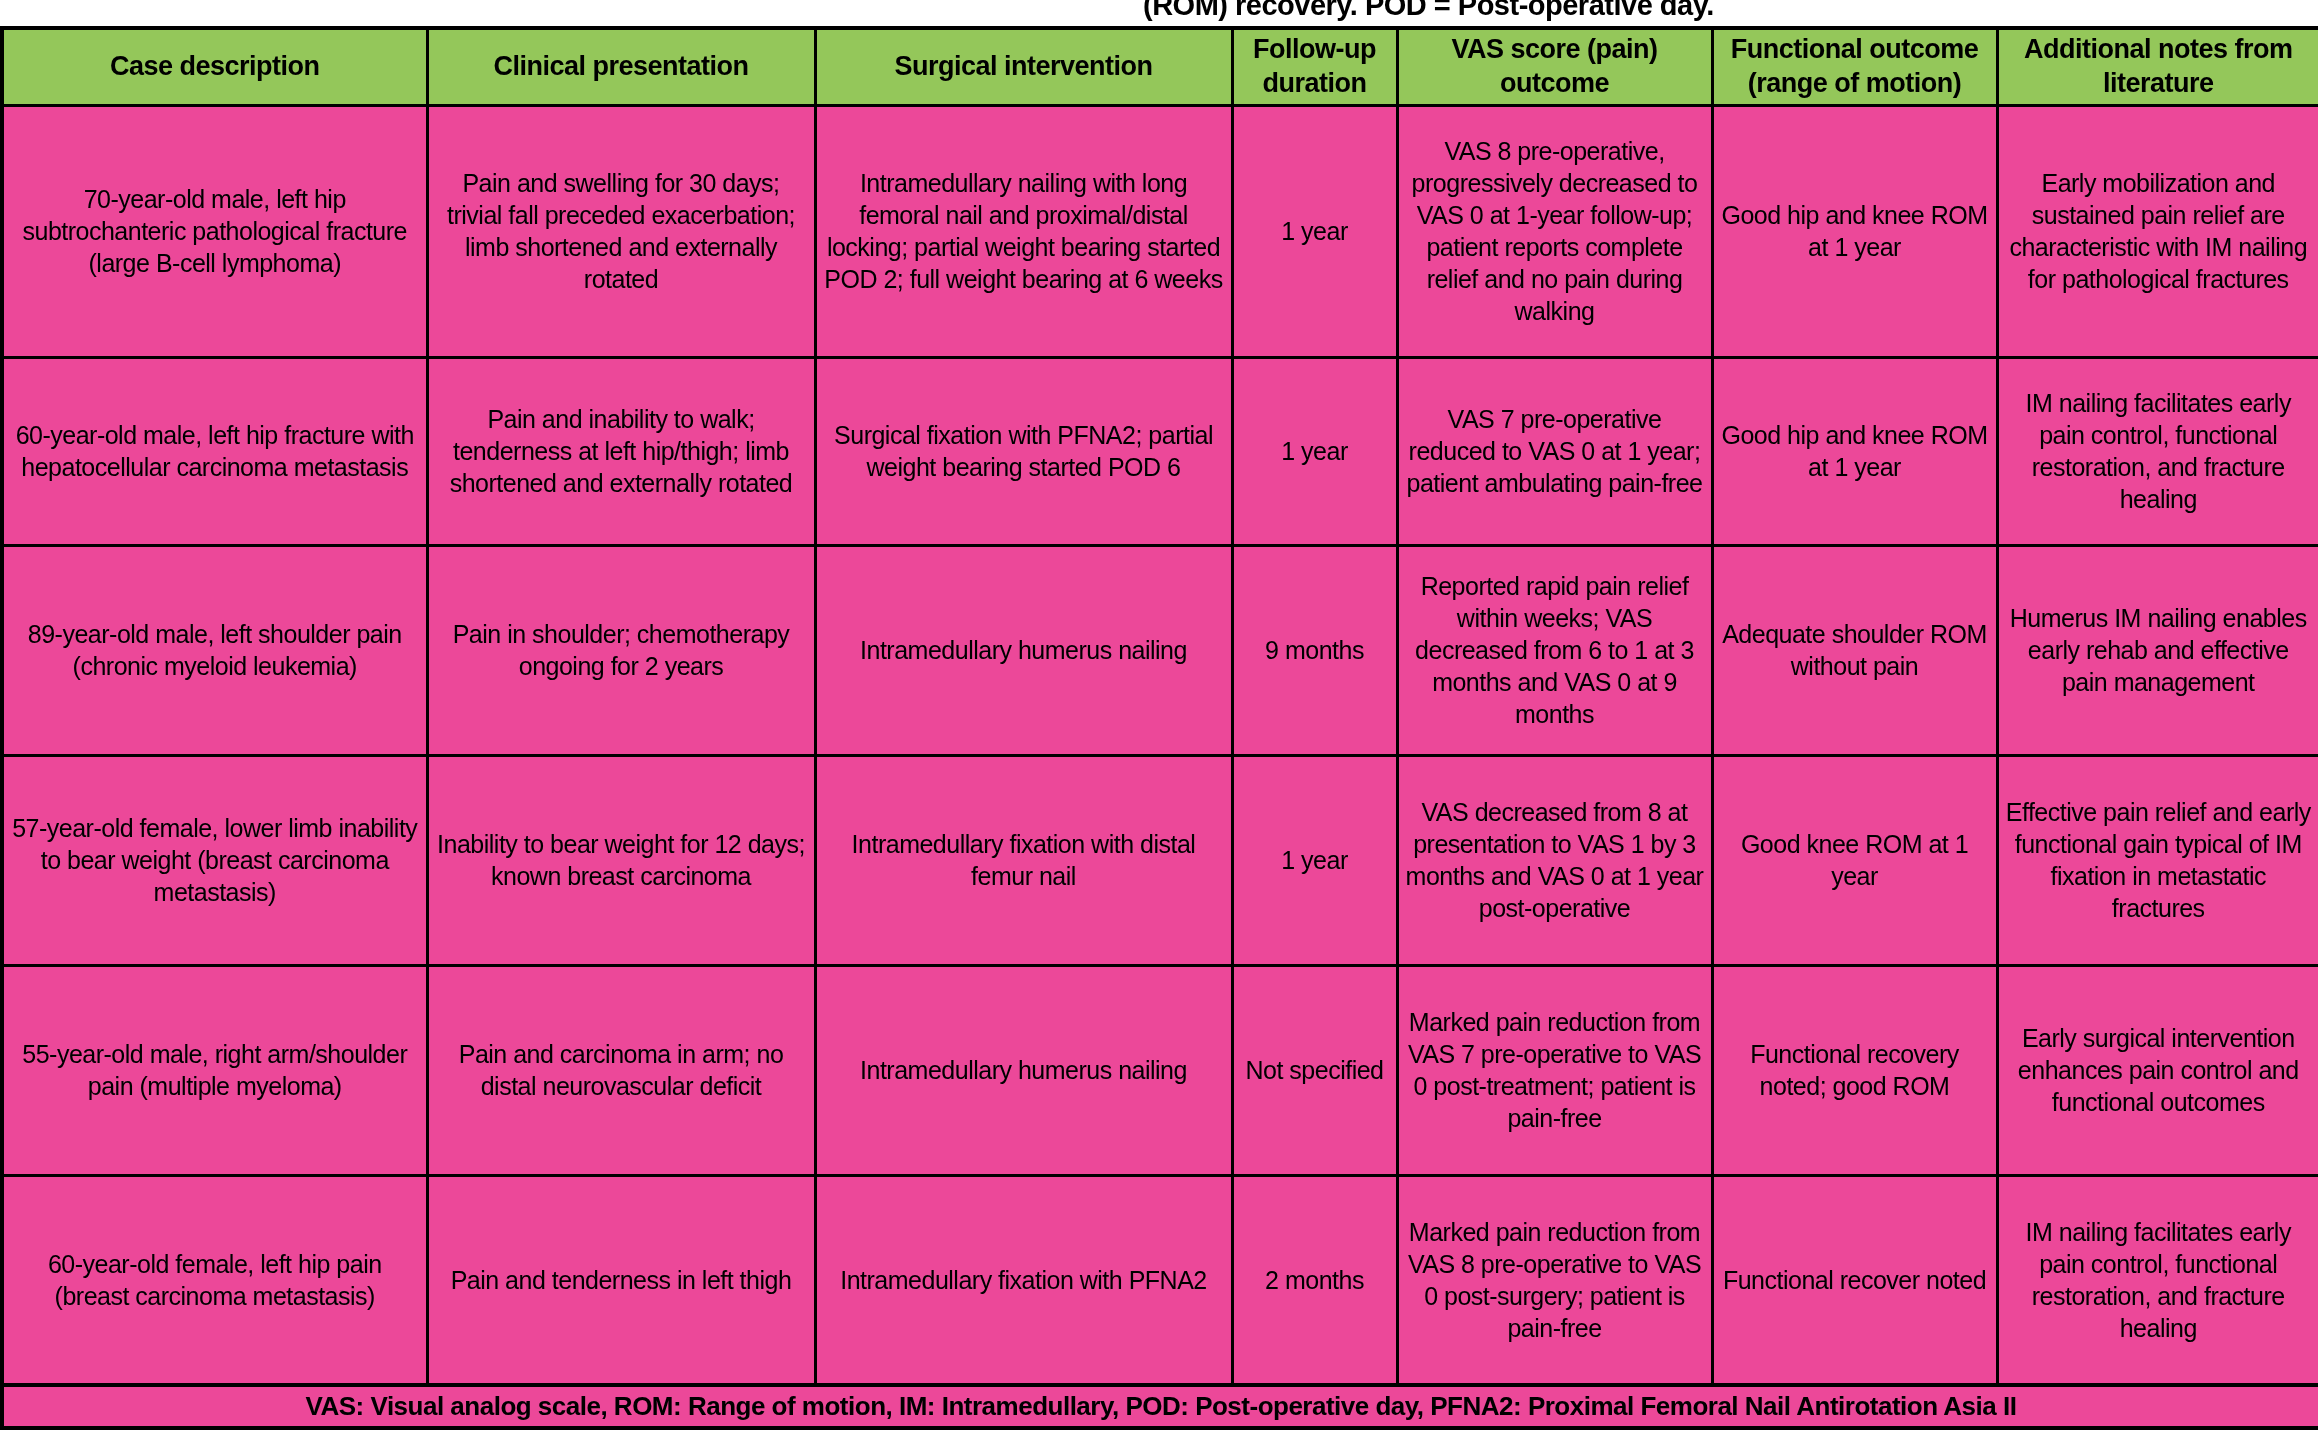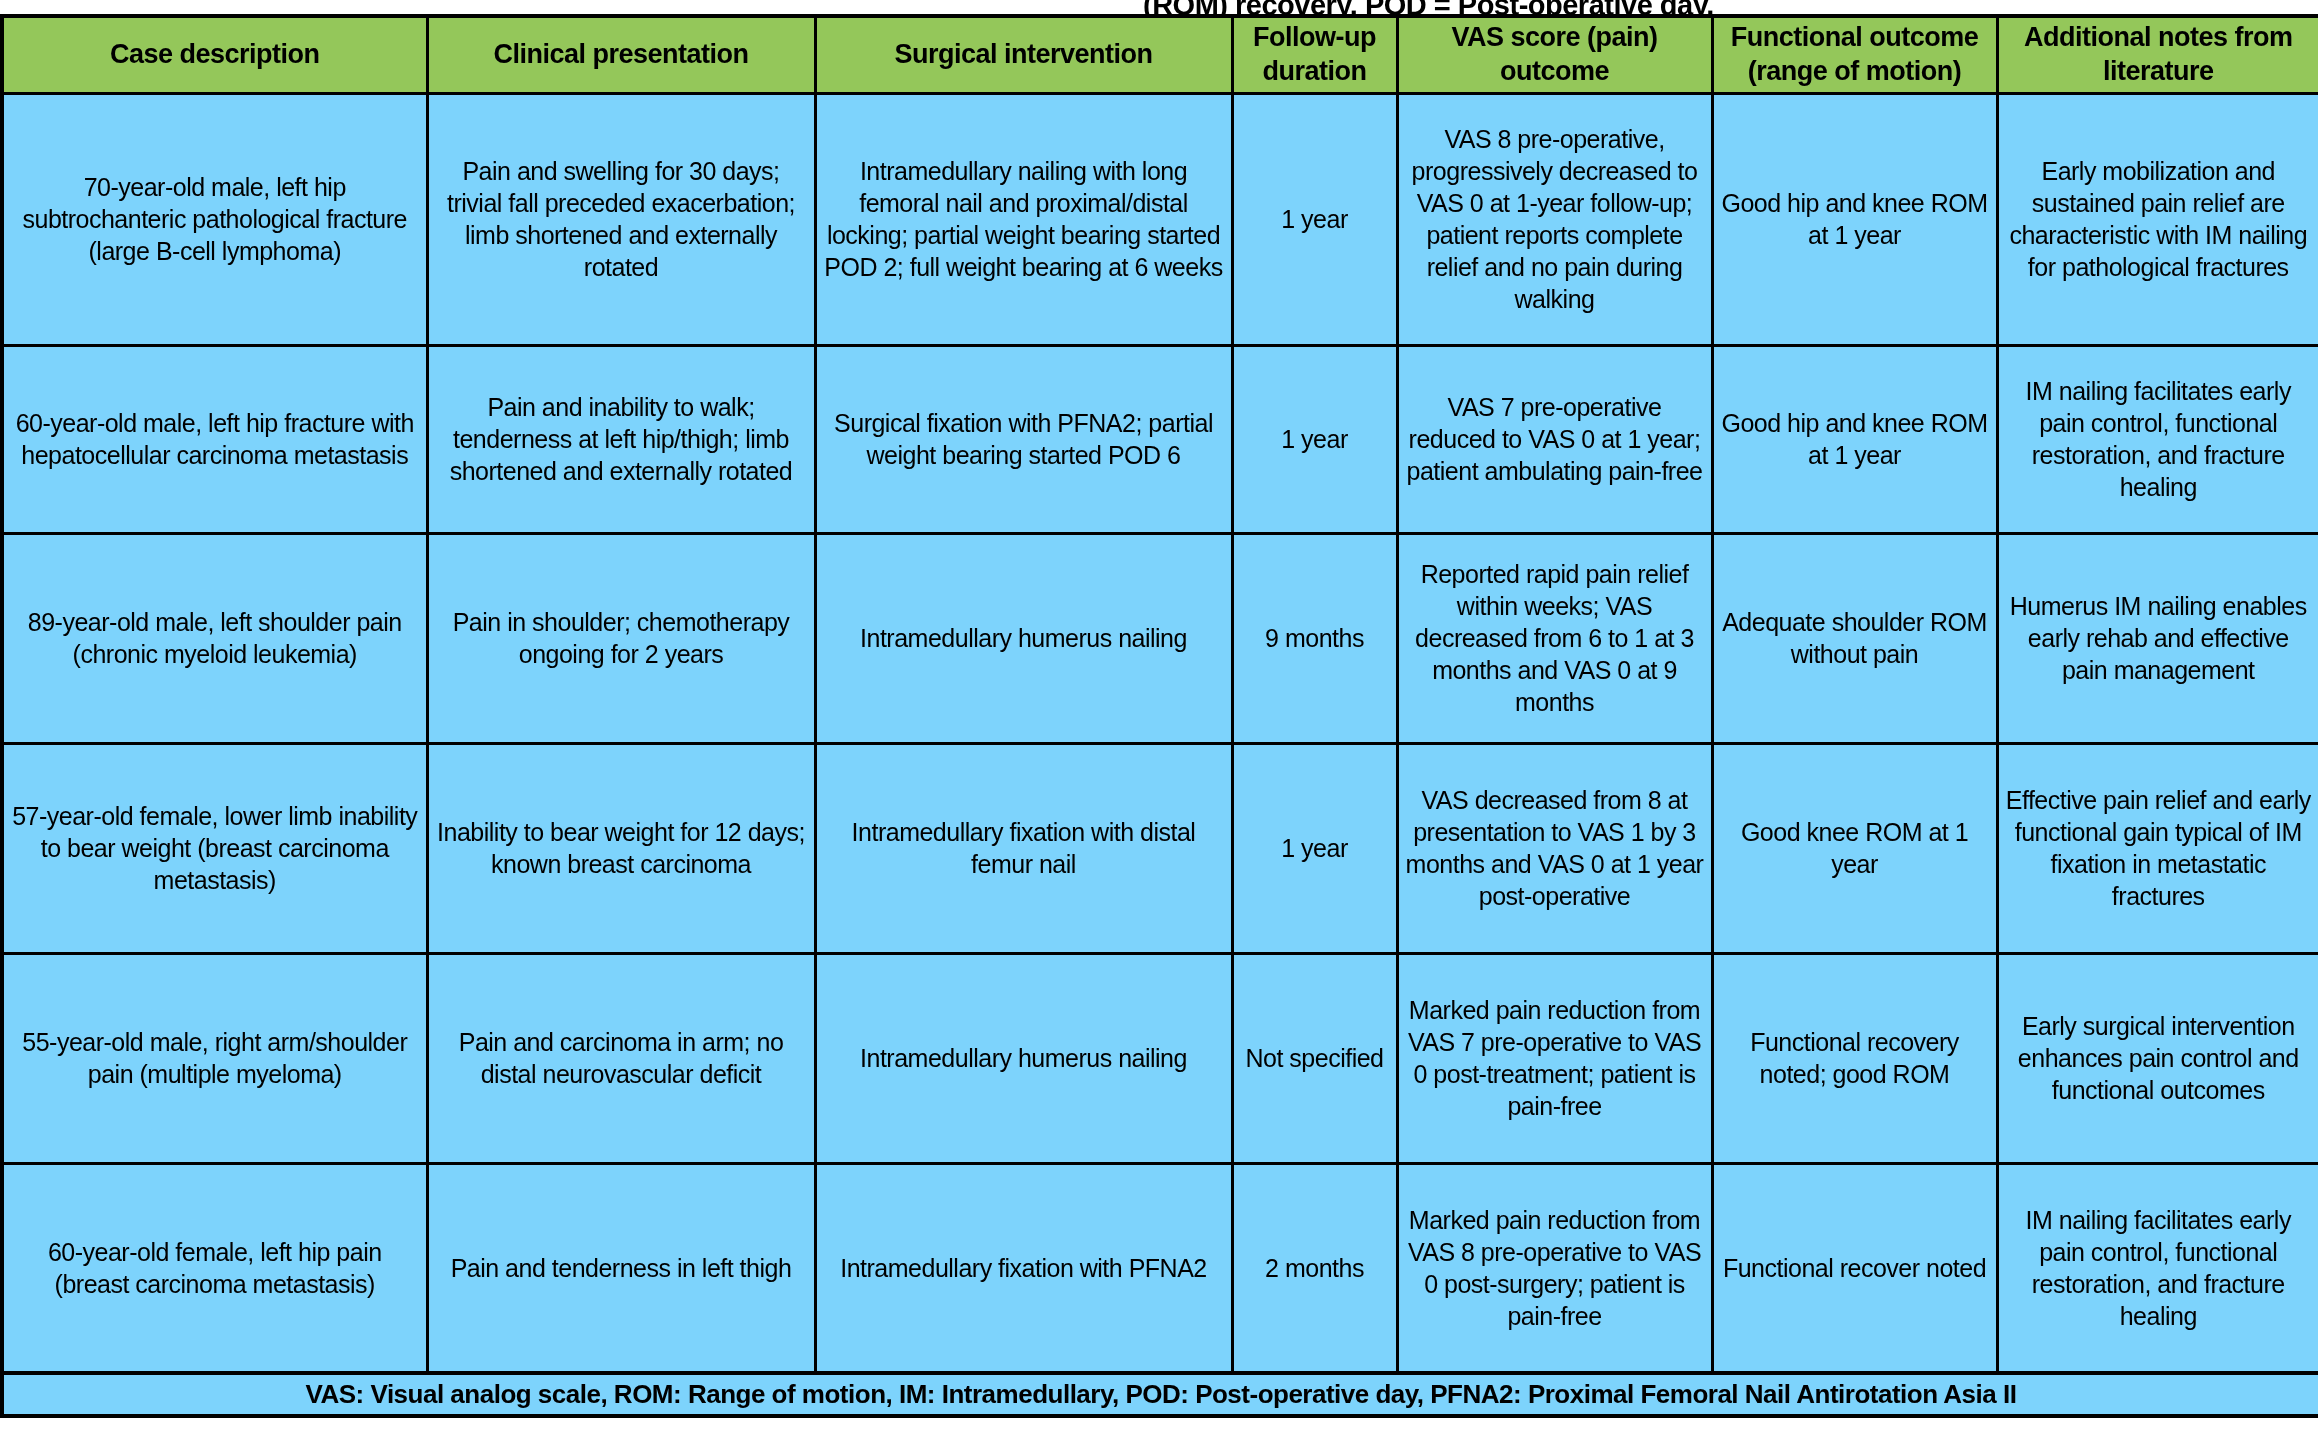--- a/index.html
+++ b/index.html
@@ -11,21 +11,21 @@
   .page {
     width: 2318px;
     height: 1432px;
     position: relative;
     background: #ffffff;
     overflow: hidden;
   }
   
   .caption-strip {
     position: relative;
-    height: 14px;
+    height: 26px;
     overflow: hidden;
   }
   .caption-text {
     position: absolute;
     top: -11px;
     left: 1143px;
     font-size: 29px;
     font-weight: bold;
     color: #000;
     white-space: nowrap;
@@ -49,21 +49,21 @@
   }
   table.case-table th {
     font-size: 27px;
     font-weight: bold;
     line-height: 1.25;
   }
   table.case-table td {
     font-size: 25px;
     font-weight: normal;
     line-height: 1.28;
-    background: #7dd3fc;
+    background: #ec4899;
   }
   tr.footer-row td {
     font-weight: bold;
     font-size: 26px;
     border-top-width: 4px;
   }
 </style>
 </head>
 <body>
 

